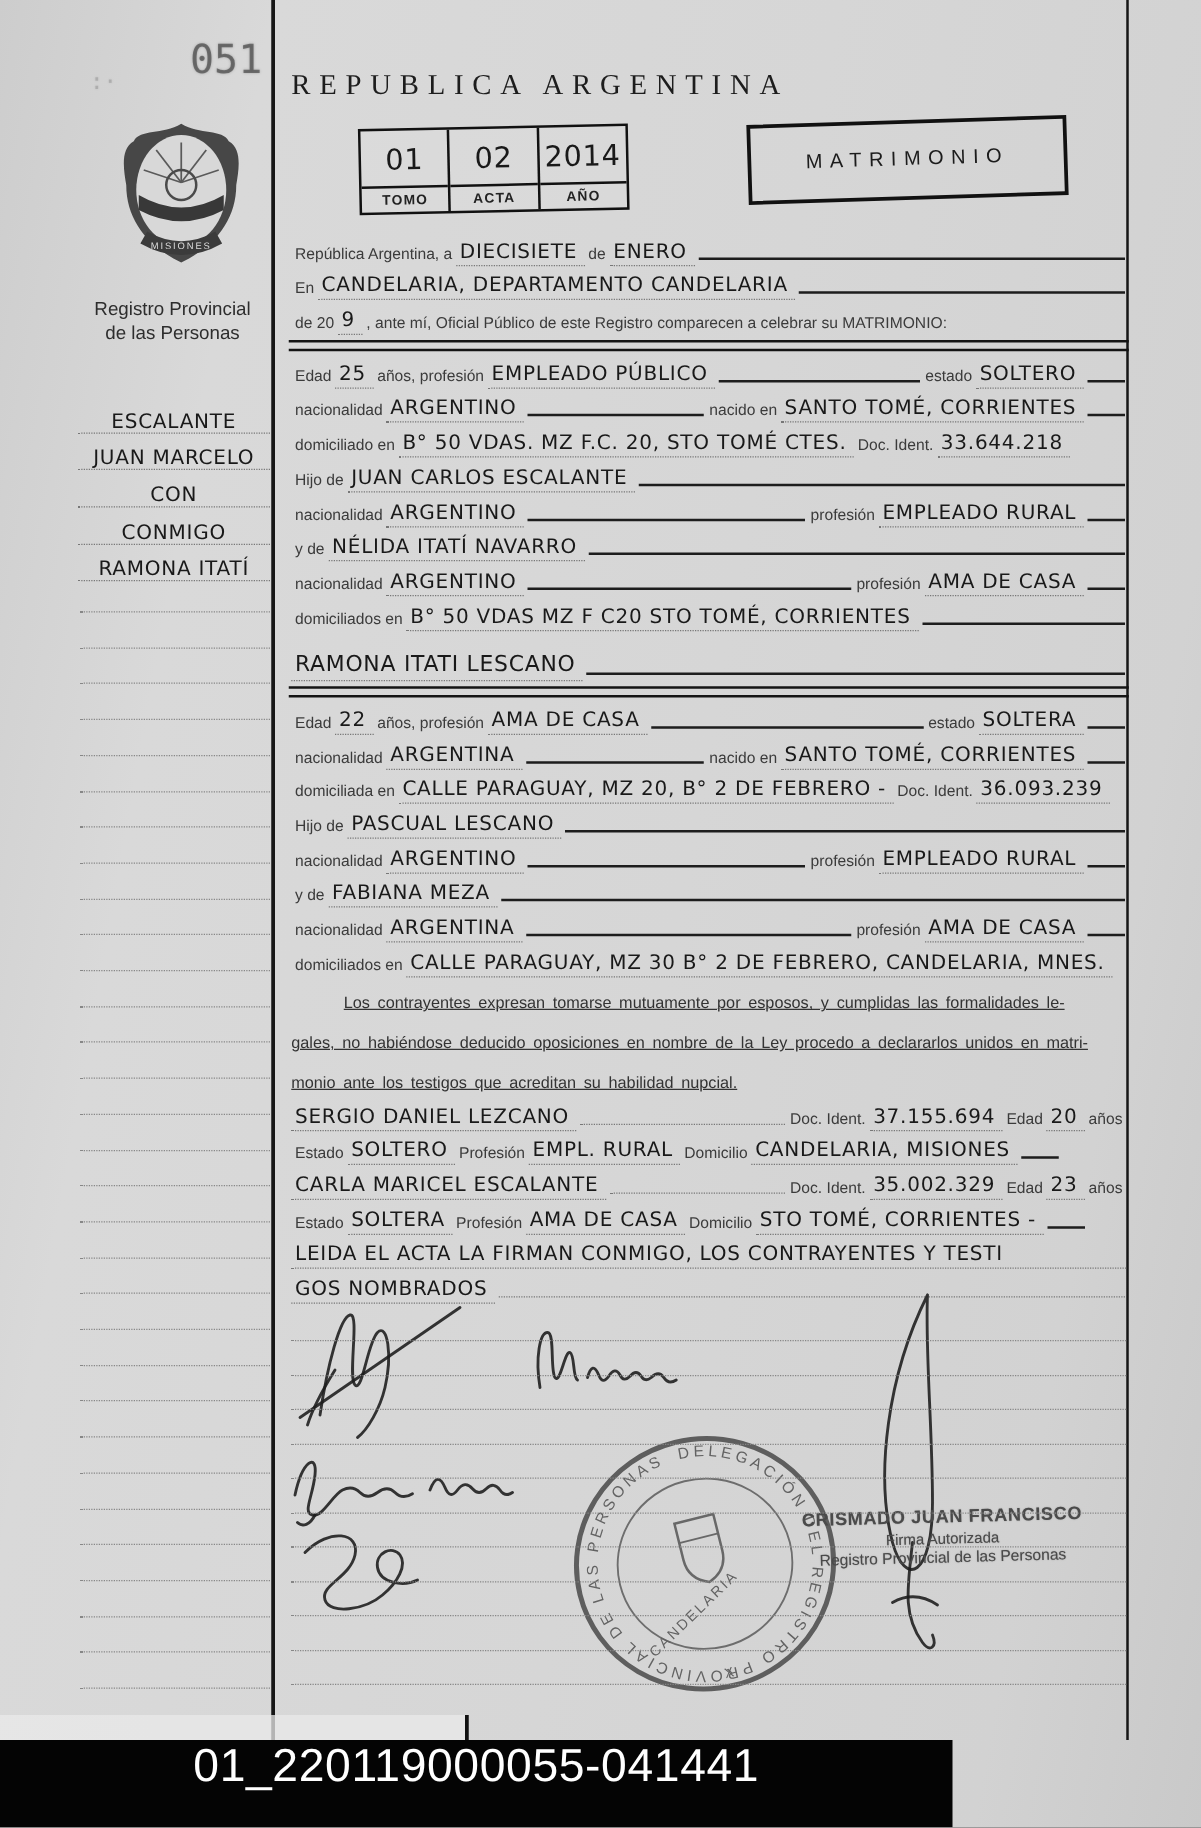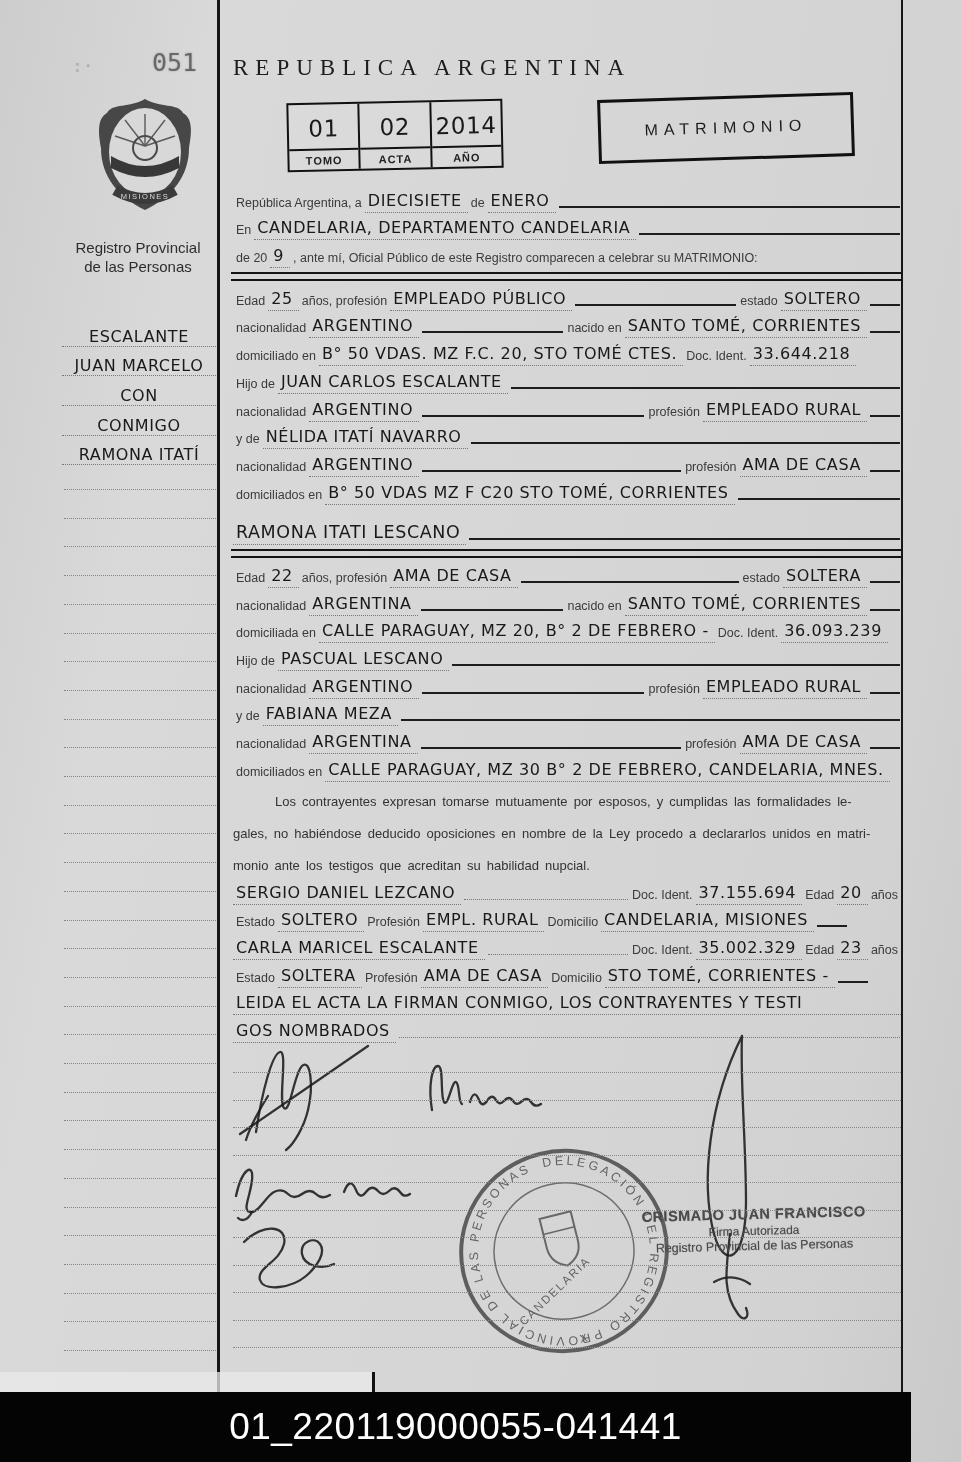--- a/index.html
+++ b/index.html
@@ -33,55 +33,55 @@
   .hw{font-family:"DejaVu Sans",sans-serif;font-size:16px;font-weight:500;letter-spacing:.6px;color:#191919;white-space:nowrap;}
   .hw.big{font-size:17.5px;}
   .lb{font-size:12.5px;color:#3b3b3b;white-space:nowrap;margin:0 3px;padding-bottom:3px;}
   .u{border-bottom:1.5px dotted #777;padding:0 6px 2px 3px;}
   .fl{flex:1 1 auto;min-width:14px;border-bottom:2px solid #1d1d1d;margin:0 1px 5px 3px;}
   .fl.end{flex:0 0 30px;}
   .fld{flex:1 1 auto;min-width:14px;border-bottom:1.5px dotted #777;margin:0 1px 5px 3px;}
   
   #form{position:absolute;left:233px;top:185px;width:668px;}
   .row{height:27.7px;display:flex;align-items:flex-end;white-space:nowrap;overflow:visible;}
-  .row.par{font-size:13px;color:#333;word-spacing:2.5px;align-items:flex-end;padding-bottom:4px;}
+  .row.par{font-size:13px;color:#333;word-spacing:2.5px;align-items:flex-end;padding-bottom:4px;text-decoration:underline;}
   .row.par.first span{padding-left:42px;}
   .sep{height:15px;position:relative;}
   .sep>div{position:absolute;left:-2px;right:-2px;top:4px;height:5px;border-top:2.5px solid #141414;border-bottom:2px solid #141414;}
   .spacer{height:13px;}
   .wide{flex:1 1 auto;}
   
   #margin-names{position:absolute;left:62px;top:317px;width:154px;}
   .mrow{height:28.7px;display:flex;align-items:flex-end;justify-content:center;border-bottom:1.5px dotted #777;}
   .mrow .hw{font-size:16px;}
   .dotline{position:absolute;height:0;border-bottom:1.5px dotted #878787;}
   
   .auth-stamp{position:absolute;left:634px;top:1206px;width:240px;text-align:center;
     transform:rotate(-1.5deg);color:#4a4a4a;text-shadow:0 0 1px rgba(80,80,80,.55);}
   .auth-stamp .l1{font-size:14.5px;font-weight:bold;letter-spacing:.5px;}
   .auth-stamp .l2{font-size:12px;margin-top:2px;}
   .auth-stamp .l3{font-size:12.5px;margin-top:1px;}
   svg.sig path{fill:none;stroke:#1b1b1b;stroke-width:2.3;stroke-linecap:round;opacity:.88;}
   
   .prefooter{position:absolute;left:0;top:1372px;width:375px;height:20px;background:#e9e9e9;opacity:.75;}
   .prefooter-tick{position:absolute;left:372px;top:1372px;width:3px;height:20px;background:#111;}
-  .footer{position:absolute;left:0;top:1392px;width:911px;height:70px;background:#040404;
-    display:flex;align-items:center;justify-content:center;}
+  .footer{position:absolute;left:0;top:1392px;width:762px;height:70px;background:#040404;
+    display:flex;align-items:flex-start;justify-content:center;}
   .footer span{color:#fff;font-size:37px;letter-spacing:.5px;font-family:"Liberation Sans",sans-serif;}
 </style>
 </head>
 <body>
 
 <div class="page" id="page">
 
   <div class="vline" style="left:217px;width:3px;"></div>
   <div class="vline" style="left:901px;width:2px;"></div>
 
   <div class="faintstamp" style="left:72px;top:55px;font-size:18px;opacity:.35;">:·</div>
-  <div class="faintstamp" style="left:152px;top:48px;font-size:25px;">051</div>
+  <div class="faintstamp" style="left:152px;top:28px;font-size:32px;">051</div>
 
   <svg class="abs" style="left:92px;top:96px;width:106px;height:136px;" viewBox="0 0 106 136">
     <path d="M53,3 C68,12 86,7 91,17 C102,23 99,40 97,52 C97,80 80,101 53,114 C26,101 9,80 9,52 C7,40 4,23 15,17 C20,7 38,12 53,3 Z" fill="#474747"></path>
     <ellipse cx="53" cy="56" rx="36" ry="44" fill="#d8d8d8"></ellipse>
     <g stroke="#5a5a5a" stroke-width="1.4">
       <line x1="53" y1="50" x2="53" y2="18"></line>
         <line x1="53" y1="50" x2="33" y2="24"></line>
       <line x1="53" y1="50" x2="73" y2="24"></line>
         <line x1="53" y1="50" x2="23" y2="40"></line>
       <line x1="53" y1="50" x2="83" y2="40"></line>

